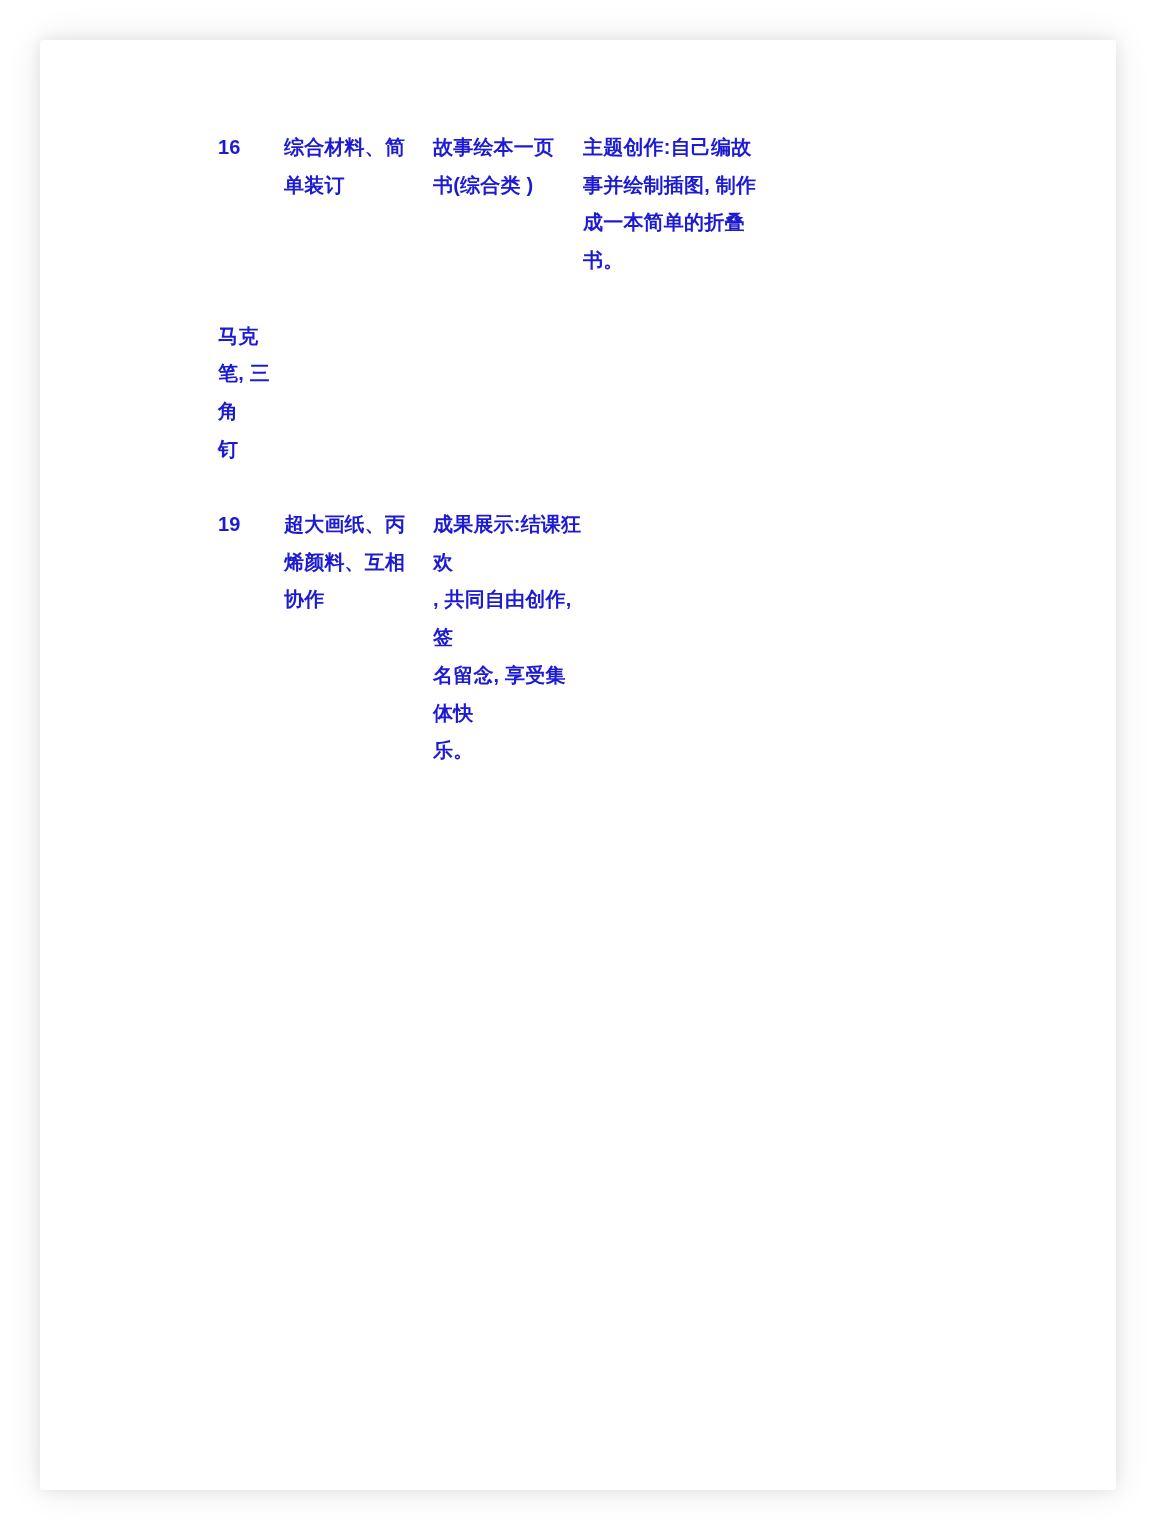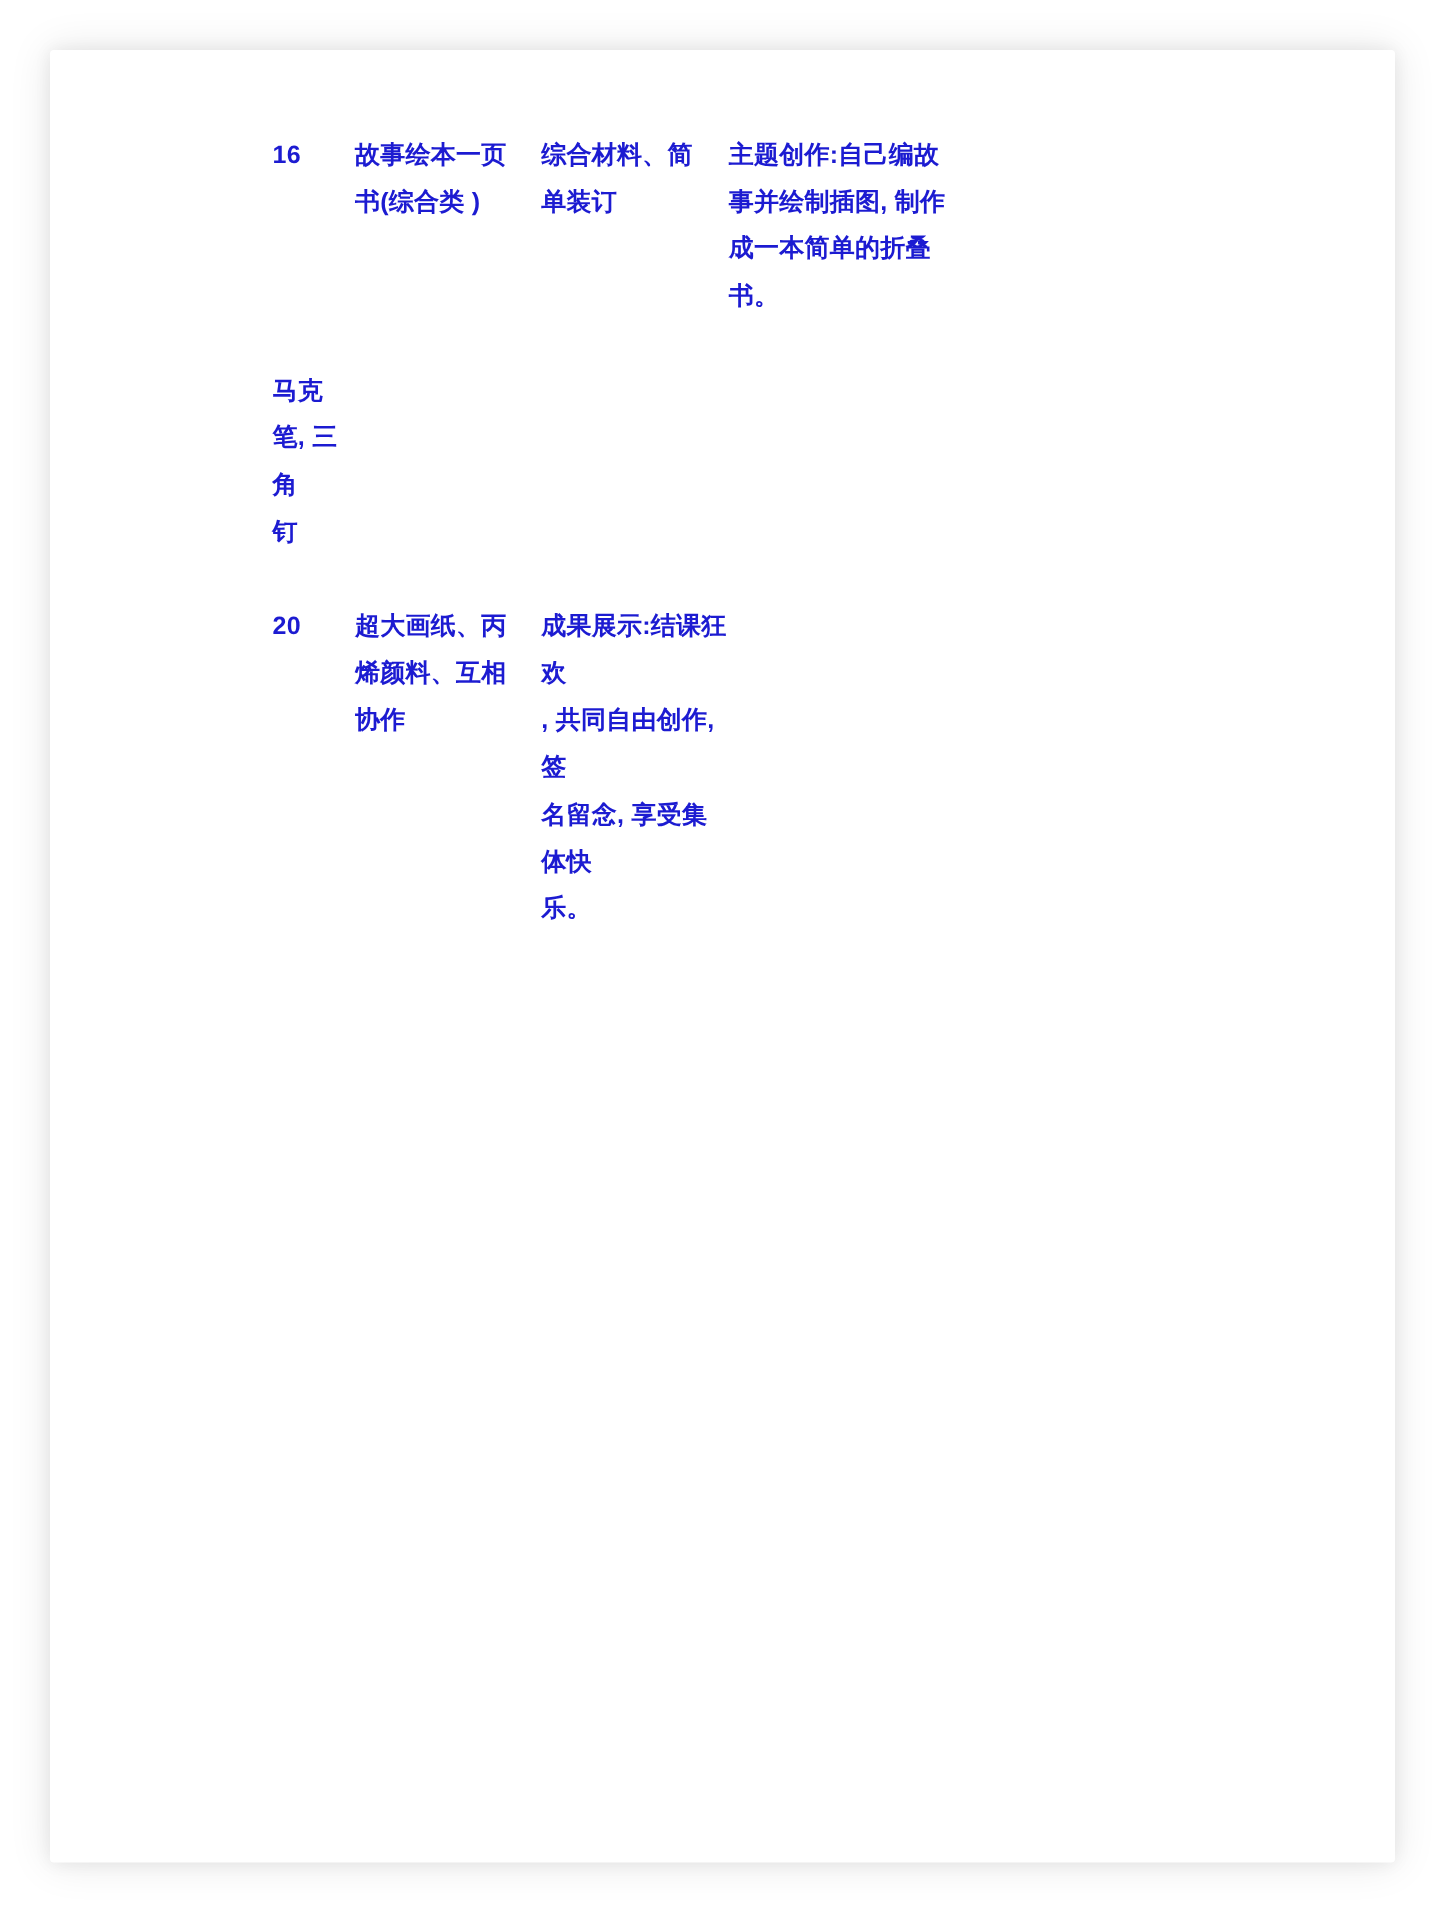--- a/index.html
+++ b/index.html
@@ -24,21 +24,21 @@
     position: absolute;
     left: 40px;
     top: 40px;
     width: 1076px;
     height: 1450px;
     background: var(--page-bg);
     border-radius: 3px;
     box-shadow: 0 0 14px rgba(0,0,0,0.07), 0 0 34px rgba(0,0,0,0.10);
   }
   .content {
-    padding-top: 66px;
+    padding-top: 89px;
     padding-left: 178px;
   }
   .row {
     display: grid;
     grid-template-columns: 66px 149px 150px 260px;
     margin-bottom: 37.7px;
   }
   .cell {
     color: var(--text-color);
     font-size: 20px;
@@ -50,37 +50,37 @@
 </style>
 </head>
 <body>
 
 <div class="canvas">
   <div class="page">
     <div class="content">
 
       <div class="row">
         <div class="cell">16</div>
+        <div class="cell">综合材料、简
+单装订</div>
         <div class="cell">故事绘本一页
 书(综合类 )</div>
-        <div class="cell">综合材料、简
-单装订</div>
         <div class="cell">主题创作:自己编故
 事并绘制插图, 制作
 成一本简单的折叠
 书。</div>
       </div>
 
       <div class="row">
         <div class="cell">马克笔, 三角
 钉</div>
       </div>
 
       <div class="row">
-        <div class="cell">20</div>
+        <div class="cell">19</div>
         <div class="cell">超大画纸、丙
 烯颜料、互相
 协作</div>
         <div class="cell">成果展示:结课狂欢
 , 共同自由创作, 签
 名留念, 享受集体快
 乐。</div>
       </div>
 
     </div>

